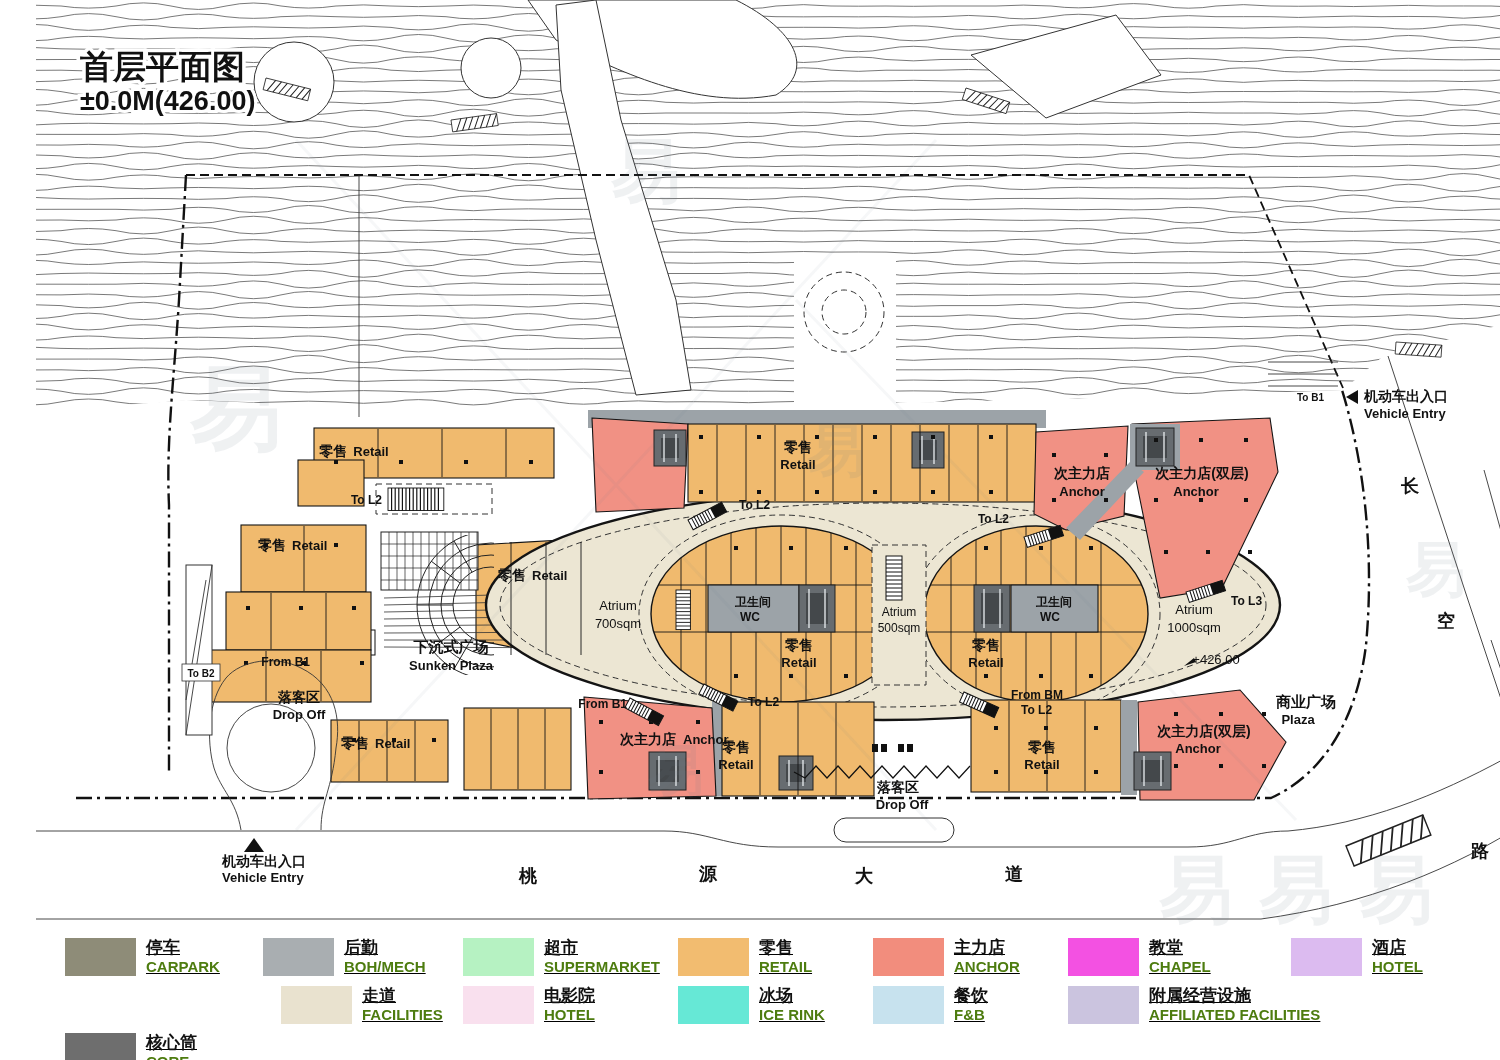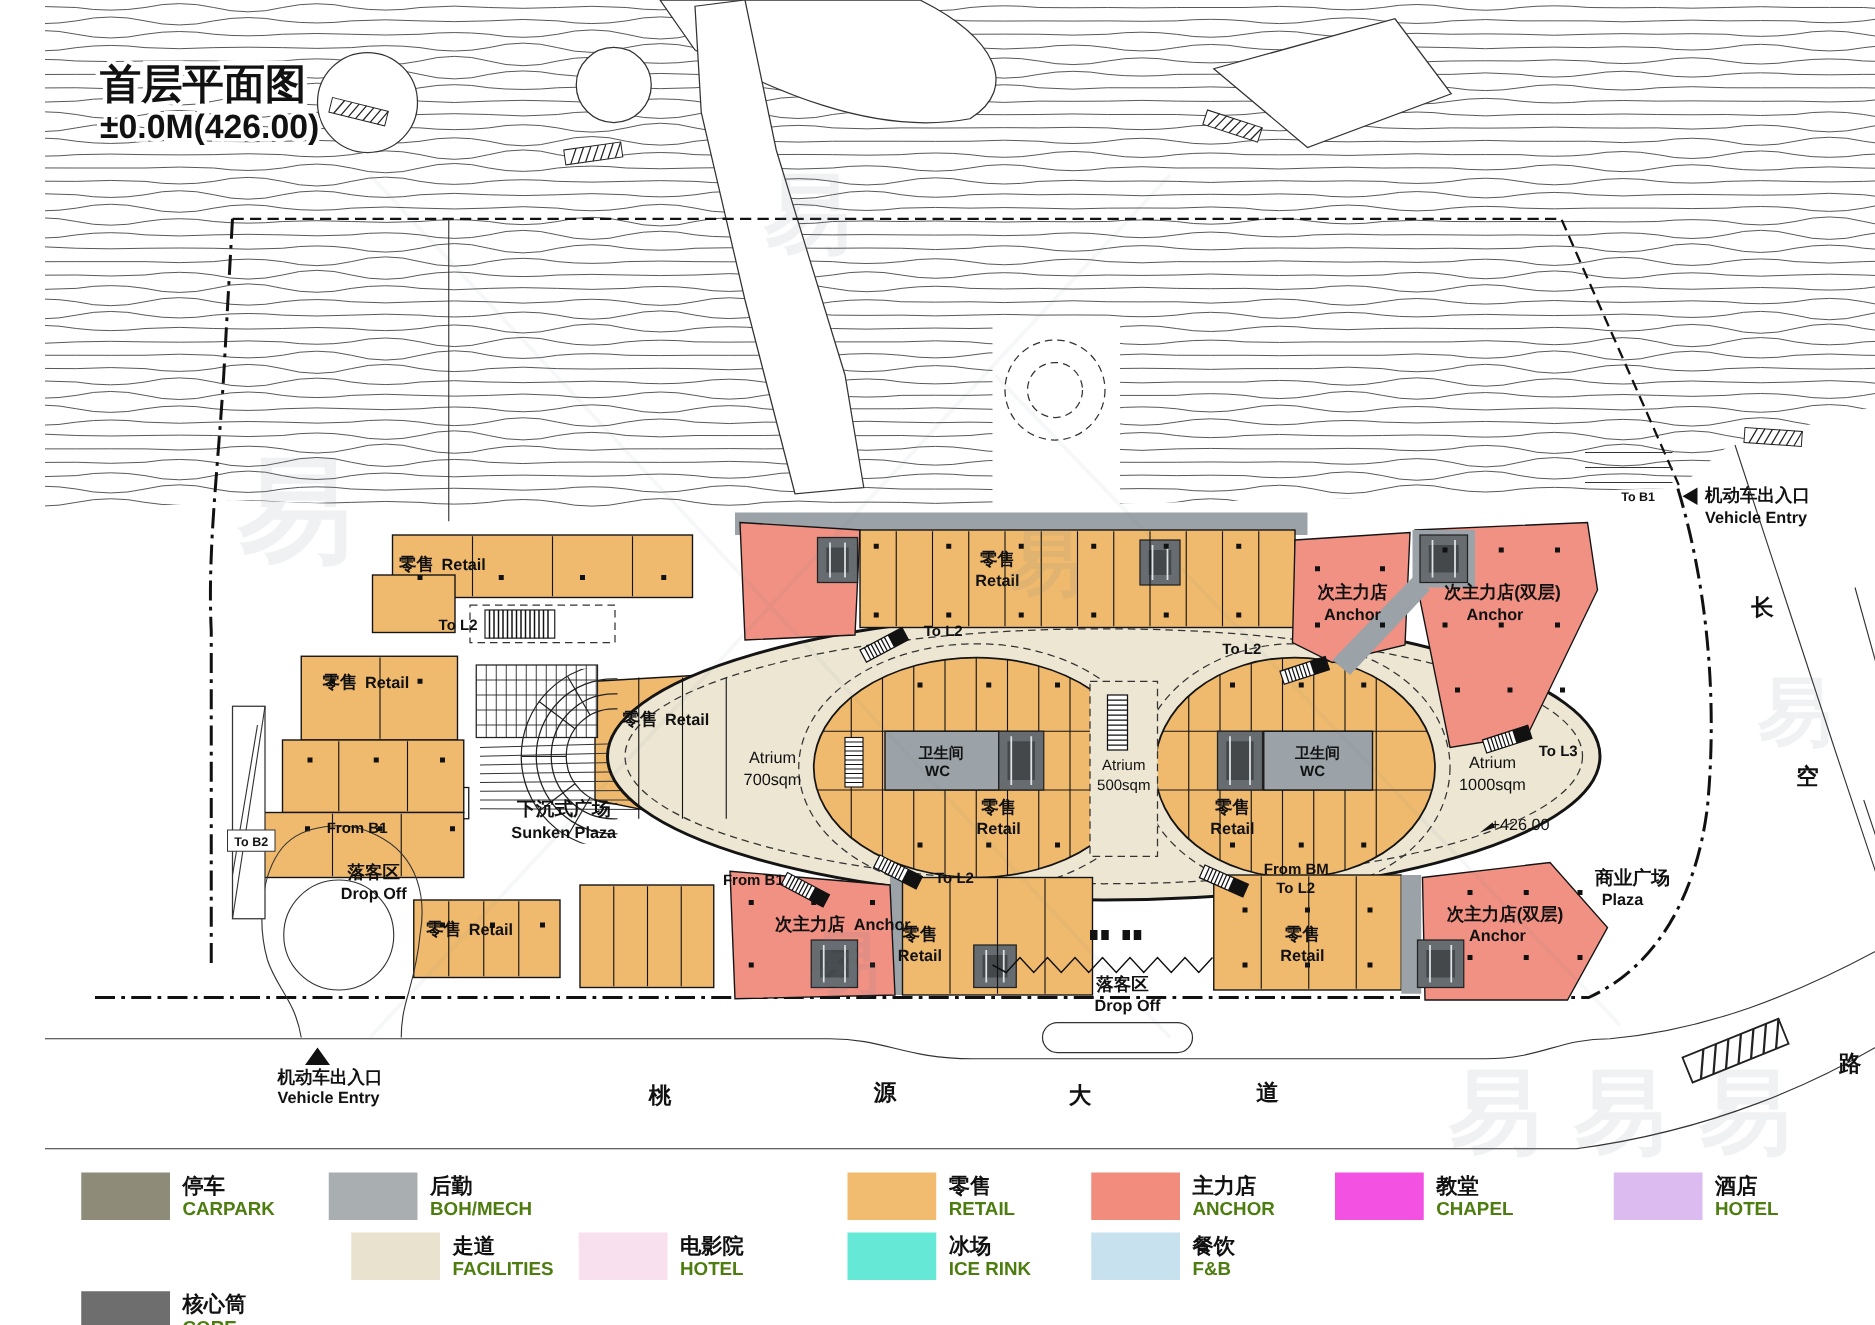--- a/index.html
+++ b/index.html
@@ -17,21 +17,21 @@
   .f-retail{fill:#f0ba6e;}.f-anchor{fill:#f19184;}.f-conc{fill:#ece6d3;}
   .f-grey{fill:#9ca3a8;}.f-core{fill:#676c70;}.f-core2{fill:#44484b;}
   .ol{stroke:#141414;stroke-width:1.1;}
   .thin{stroke:#333;stroke-width:0.9;fill:none;}
   .dash{stroke:#111;stroke-width:1.8;stroke-dasharray:9 5;fill:none;}
   .dashdot{stroke:#111;stroke-width:2.4;stroke-dasharray:16 5 3 5;fill:none;}
   .dashthin{stroke:#333;stroke-width:1;stroke-dasharray:6 4;fill:none;}
   .wm{opacity:0.10;fill:#6b7b8a;font-weight:700;}
   
   #legend{position:absolute;left:0;top:930px;width:1500px;height:130px;background:#fff;}
-  .lg-item{position:absolute;display:flex;align-items:center;}
+  .lg-item{position:absolute;display:flex;align-items:flex-start;text-decoration:underline;}
   .lg-swatch{width:71px;height:38px;margin-right:10px;flex:none;}
   .lg-zh{font-size:17px;font-weight:700;color:#111;line-height:20px;}
   .lg-en{font-size:15px;font-weight:700;color:#4d7c0f;line-height:17px;}
 </style>
 </head>
 <body>
 
 <div id="plan-wrap">
 <svg width="1500" height="930" viewBox="0 0 1500 930">
   <defs>
@@ -535,20 +535,27 @@
   </div>
 
   <div class="lg-item" style="left: 263px; top: 56px; padding-left: 18px;">
     <div class="lg-swatch" style="background: rgb(233, 226, 207);"></div>
     <div class="lg-text">
       <div class="lg-zh">走道</div>
       <div class="lg-en">FACILITIES</div>
     </div>
   </div>
 
+  <div class="lg-item" style="left: 463px; top: 8px;">
+    <div class="lg-swatch" style="background: rgb(182, 242, 194);"></div>
+    <div class="lg-text">
+      <div class="lg-zh">超市</div>
+      <div class="lg-en">SUPERMARKET</div>
+    </div>
+  </div>
 
   <div class="lg-item" style="left: 463px; top: 56px;">
     <div class="lg-swatch" style="background: rgb(249, 224, 238);"></div>
     <div class="lg-text">
       <div class="lg-zh">电影院</div>
       <div class="lg-en">HOTEL</div>
     </div>
   </div>
 
   <div class="lg-item" style="left: 678px; top: 8px;">
@@ -584,20 +591,27 @@
   </div>
 
   <div class="lg-item" style="left: 1068px; top: 8px;">
     <div class="lg-swatch" style="background: rgb(243, 81, 226);"></div>
     <div class="lg-text">
       <div class="lg-zh">教堂</div>
       <div class="lg-en">CHAPEL</div>
     </div>
   </div>
 
+  <div class="lg-item" style="left: 1068px; top: 56px;">
+    <div class="lg-swatch" style="background: rgb(203, 196, 223);"></div>
+    <div class="lg-text">
+      <div class="lg-zh">附属经营设施</div>
+      <div class="lg-en">AFFILIATED FACILITIES</div>
+    </div>
+  </div>
 
   <div class="lg-item" style="left: 1263px; top: 8px; padding-left: 28px;">
     <div class="lg-swatch" style="background: rgb(220, 187, 240);"></div>
     <div class="lg-text">
       <div class="lg-zh">酒店</div>
       <div class="lg-en">HOTEL</div>
     </div>
   </div>
 </div>
 

